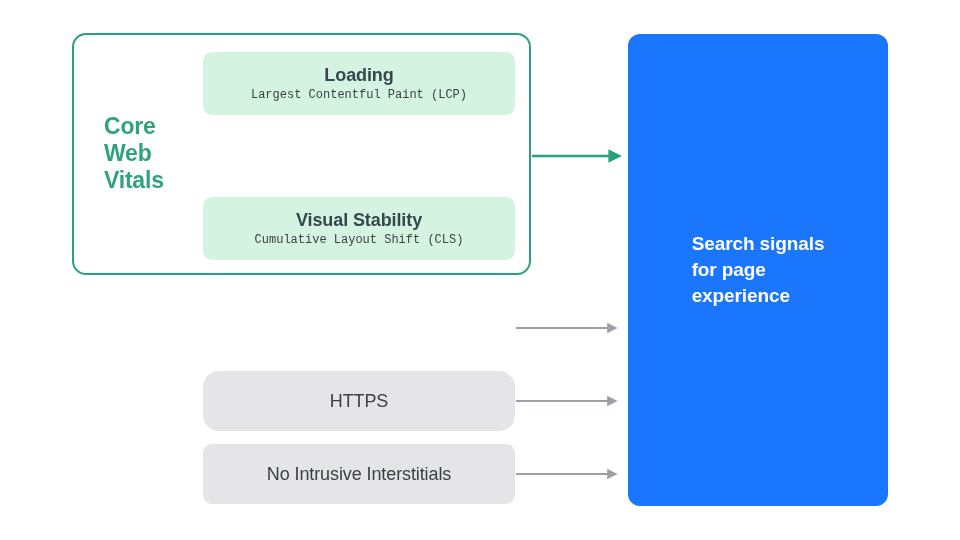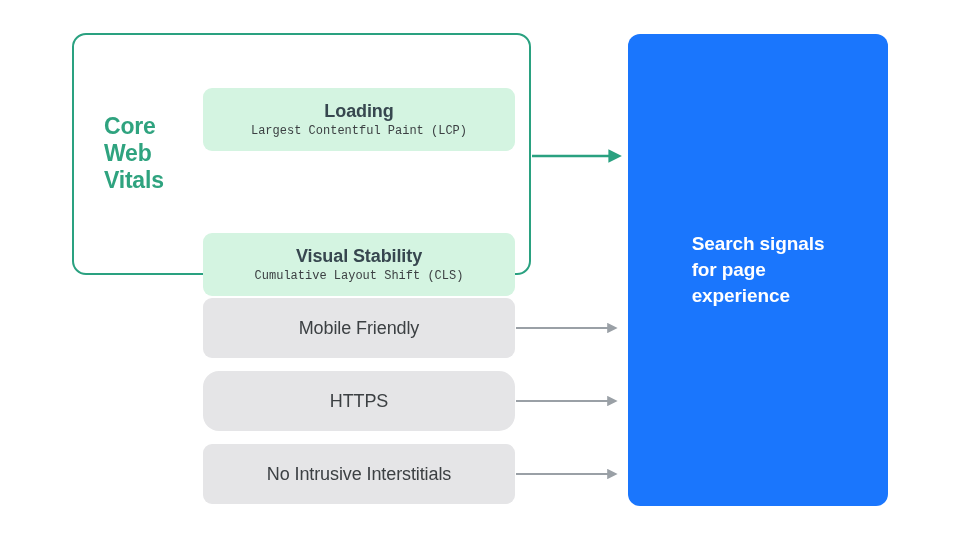--- a/index.html
+++ b/index.html
@@ -52,21 +52,20 @@
     left: 203px;
     width: 312px;
     height: 63px;
     background: #d4f4e1;
     border-radius: 9px;
     display: flex;
     flex-direction: column;
     align-items: center;
     justify-content: center;
     box-sizing: border-box;
-    margin-top: 36px;
   }
   .vital-card .v-title {
     color: #37474f;
     font-size: 18px;
     font-weight: bold;
     line-height: 22px;
     letter-spacing: -0.1px;
   }
   .vital-card .v-sub {
     color: #3c4043;
@@ -155,23 +154,20 @@
     <div class="v-title">Loading</div>
     <div class="v-sub">Largest Contentful Paint (LCP)</div>
   </div>
 
 
   <div id="vital-2" class="vital-card">
     <div class="v-title">Visual Stability</div>
     <div class="v-sub">Cumulative Layout Shift (CLS)</div>
   </div>
 
-  <div id="grey-0" class="grey-box">
-    <div class="g-title">Mobile Friendly</div>
-  </div>
 
   <div id="grey-1" class="grey-box">
     <div class="g-title">HTTPS</div>
   </div>
 
   <div id="grey-2" class="grey-box">
     <div class="g-title">No Intrusive Interstitials</div>
   </div>
 
   <div class="blue-box">

